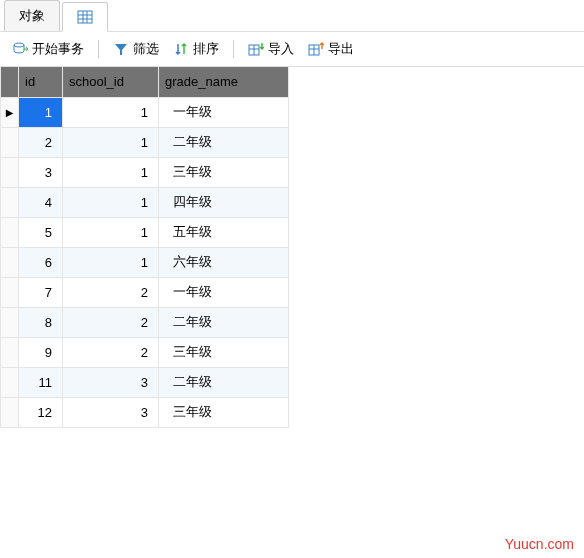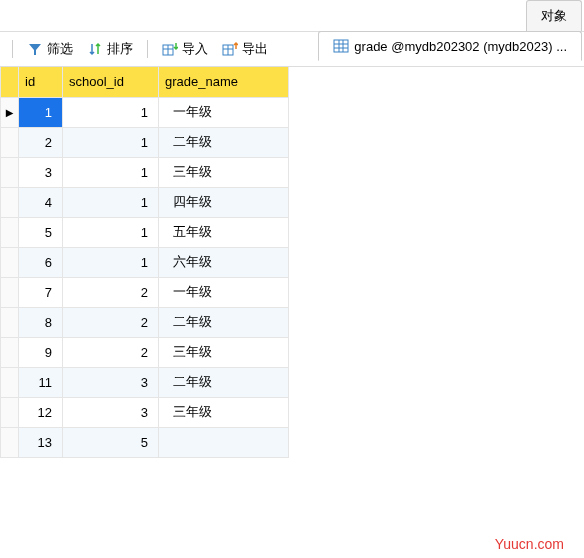--- a/index.html
+++ b/index.html
@@ -1,60 +1,69 @@
 <!DOCTYPE html>
 <html><head>
   <meta charset="utf-8">
   <style>
     * { box-sizing: border-box; margin: 0; padding: 0; }
     body { font-family: "Microsoft YaHei", Arial, sans-serif; font-size: 13px; background: #fff; width: 584px; height: 558px; overflow: hidden; position: relative; }
-    .tabs { display: flex; border-bottom: 1px solid #ddd; height: 32px; align-items: flex-end; padding-left: 4px; flex-direction: column; }
+    .tabs { display: flex; border-bottom: 1px solid #ddd; height: 32px; align-items: flex-end; padding-left: 4px; }
     .tab { padding: 6px 14px; border: 1px solid #ccc; border-bottom: none; background: #f5f5f5; margin-right: 2px; border-radius: 3px 3px 0 0; cursor: pointer; display: flex; align-items: center; gap: 5px; font-size: 13px; }
     .tab.active { background: #fff; border-bottom: 1px solid #fff; margin-bottom: -1px; }
     .tab .icon svg { display: block; }
     .toolbar { display: flex; align-items: center; padding: 6px 8px; gap: 6px; border-bottom: 1px solid #ddd; }
     .toolbar-item { display: flex; align-items: center; gap: 4px; cursor: pointer; padding: 2px 4px; }
     .toolbar-sep { width: 1px; height: 18px; background: #ccc; margin: 0 4px; }
     .toolbar .icon svg { display: block; }
     .grid { border-collapse: collapse; width: auto; }
     .grid th, .grid td { border: 1px solid #e5e5e5; padding: 0; height: 30px; }
-    .grid th { background: #fde047; font-weight: normal; text-align: left; padding: 4px 6px; border-top: none; }
+    .grid th { background: #737373; font-weight: normal; text-align: left; padding: 4px 6px; border-top: none; }
     .row-handle { width: 18px; background: #fafafa; text-align: center; font-size: 10px; color: #555; }
     .cell { padding: 4px 6px; }
     .cell.num { text-align: right; min-width: 44px; padding-right: 10px; }
     .cell.school { text-align: right; min-width: 96px; padding-right: 10px; }
     .cell.grade { text-align: left; min-width: 130px; padding-left: 14px; }
     .grid tbody tr:nth-child(even) td:not(.row-handle) { background: #f2f8fc; }
     .grid tbody tr:nth-child(odd) td:not(.row-handle) { background: #fff; }
     .selected-cell { background: #1a73e8 !important; color: #fff; }
     .row-handle.active { color: #000; }
-    .watermark { position: absolute; bottom: 6px; right: 20px; color: #e53935; font-size: 14px; pointer-events: none; }
+    .watermark { position: absolute; bottom: 6px; right: 10px; color: #e53935; font-size: 14px; pointer-events: none; }
   </style>
 </head>
 <body>
 
 <div class="tabs">
   <div class="tab">
     <span>对象</span>
   </div>
   <div class="tab active">
     <span class="icon">
       <svg width="16" height="16">
           <rect x="1" y="2" width="14" height="12" fill="none" stroke="#3b82c4" stroke-width="1"></rect>
           <line x1="1" y1="6" x2="15" y2="6" stroke="#3b82c4"></line>
           <line x1="1" y1="10" x2="15" y2="10" stroke="#3b82c4"></line>
           <line x1="6" y1="2" x2="6" y2="14" stroke="#3b82c4"></line>
           <line x1="10" y1="2" x2="10" y2="14" stroke="#3b82c4"></line>
         </svg>
     </span>
-    <span>grade @mydb202302 (mydb2023) ...</span>
   </div>
 </div>
 
 <div class="toolbar">
+  <div class="toolbar-item">
+    <span class="icon">
+      <svg width="16" height="16">
+          <ellipse cx="7" cy="4" rx="5" ry="2" fill="none" stroke="#3b82c4"></ellipse>
+          <path d="M2 4 v6 a5 2 0 0 0 10 0 v-6" fill="none" stroke="#3b82c4"></path>
+          <path d="M12 8 l4 0 m-2 -2 l2 2 l-2 2" fill="none" stroke="#3dbb3d"></path>
+        </svg>
+    </span>
+    <span>开始事务</span>
+  </div>
   <div class="toolbar-sep"></div>
   <div class="toolbar-item">
     <span class="icon">
       <svg width="16" height="16">
           <path d="M2 3 L14 3 L9 9 L9 14 L7 14 L7 9 Z" fill="#3b82c4"></path>
         </svg>
     </span>
     <span>筛选</span>
   </div>
   <div class="toolbar-item">
@@ -160,22 +169,16 @@
         <td class="cell num">11</td>
         <td class="cell school">3</td>
         <td class="cell grade">二年级</td>
       </tr>
       <tr>
         <td class="row-handle"></td>
         <td class="cell num">12</td>
         <td class="cell school">3</td>
         <td class="cell grade">三年级</td>
       </tr>
-      <tr>
-        <td class="row-handle"></td>
-        <td class="cell num">13</td>
-        <td class="cell school">5</td>
-        <td class="cell grade"></td>
-      </tr>
     </tbody>
 </table>
 
 <div class="watermark">Yuucn.com</div>
 
 </body></html>

